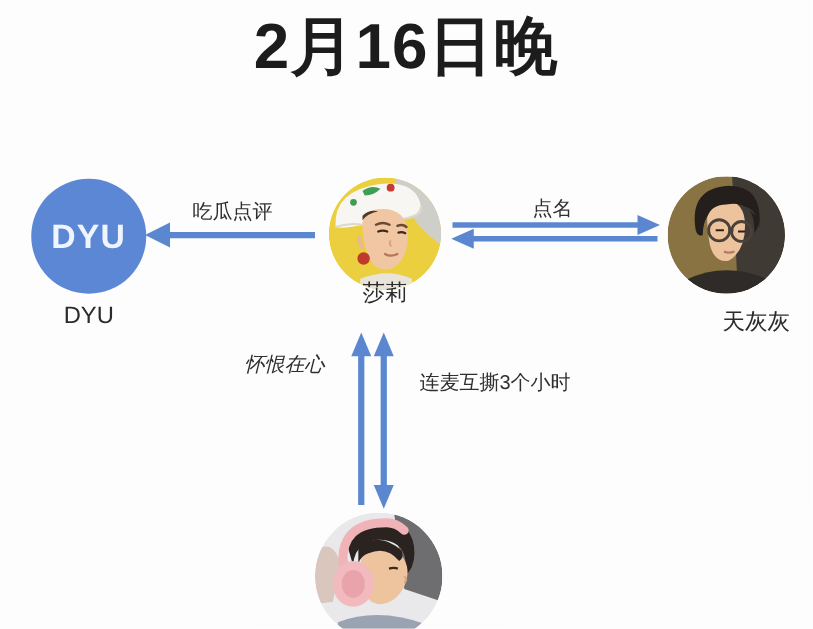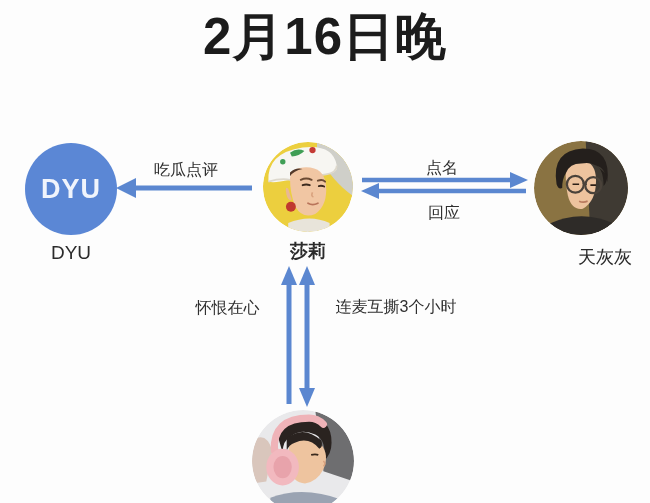--- a/index.html
+++ b/index.html
@@ -43,31 +43,31 @@
   }
   .avatar svg{display:block;width:100%;height:100%;}
   .avatar-shali{left:263px;top:142px;width:90px;height:90px;}
   .avatar-thh{left:534px;top:141px;width:94px;height:94px;}
   .avatar-hp{left:252px;top:410px;width:102px;height:102px;}
   .node-label{
     position:absolute;text-align:center;
     color:#2b2b2b;font-size:18px;line-height:1.2;
   }
   .label-dyu{left:25px;width:92px;top:242px;font-size:19px;}
-  .label-shali{left:263px;width:90px;top:241px;font-weight:bold;}
+  .label-shali{left:263px;width:90px;top:224px;}
   .label-thh{left:558px;width:94px;top:247px;}
   .edge-label{
     position:absolute;text-align:center;
     color:#2f2f2f;font-size:16px;line-height:20px;
     white-space:nowrap;
   }
   .lbl-gossip{left:131px;width:110px;top:160px;}
   .lbl-callout{left:400px;width:84px;top:158px;}
   .lbl-reply{left:402px;width:84px;top:203px;}
-  .lbl-grudge{left:160px;width:135px;top:298px;white-space:normal;}
+  .lbl-grudge{left:160px;width:135px;top:283px;white-space:normal;font-style:italic;}
   .lbl-micfight{left:331px;width:130px;top:297px;text-align:center;}
   svg.arrows{
     position:absolute;inset:0;width:650px;height:503px;
     pointer-events:none;
   }
   .arrow-line{stroke:var(--arrow-color);fill:none;}
   .arrow-head{fill:var(--arrow-color);stroke:none;}
 </style>
 </head>
 <body>
@@ -186,19 +186,18 @@
         <path d="M22 40 Q20 8 56 8 Q64 8 70 14" fill="none" stroke="#efb3b8" stroke-width="7" stroke-linecap="round"></path>
         <path d="M22 36 L26 44" stroke="#efb3b8" stroke-width="5" stroke-linecap="round"></path>
         <ellipse cx="30" cy="56" rx="16" ry="18" fill="#f2b9bf"></ellipse>
         <ellipse cx="30" cy="56" rx="9" ry="11" fill="#e8a3ab"></ellipse>
       </g>
     </svg>
   </div>
 
   <div class="edge-label lbl-callout">点名</div>
   <div class="edge-label lbl-gossip">吃瓜点评</div>
-  <div class="edge-label lbl-reply">回应</div>
   <div class="edge-label lbl-grudge">
     <div>怀恨在心</div>
   </div>
   <div class="edge-label lbl-micfight">连麦互撕3个小时</div>
 
 </div>
 
 </body></html>

